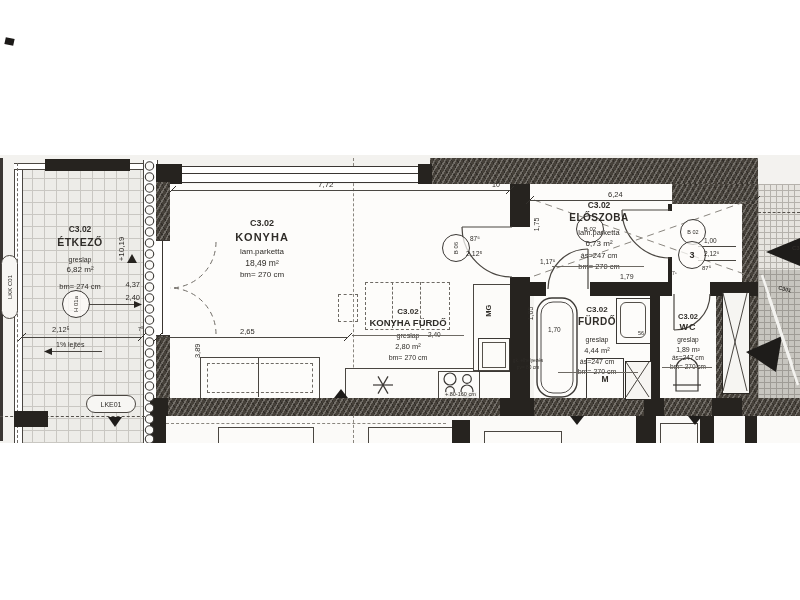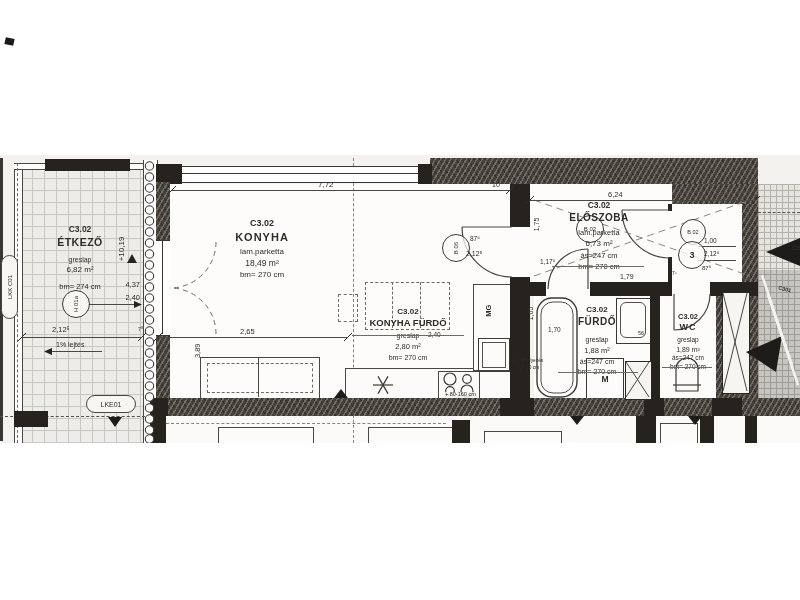--- a/index.html
+++ b/index.html
@@ -340,21 +340,21 @@
       <span class="b" style="font-size:9px;">3</span>
     </div>
     <div class="lbl" style="left:704px;top:83px;font-size:6.5px;">1,00</div>
     <div class="lbl" style="left:704px;top:96px;font-size:6.5px;">2,12⁵</div>
     <div class="lbl" style="left:702px;top:110px;font-size:6px;">87⁵</div>
     <div class="lbl" style="left:672px;top:116px;font-size:5px;">7⁵</div>
 
     <div class="lbl b c" style="left:562px;top:151px;width:70px;font-size:8px;">C3.02</div>
     <div class="lbl b c" style="left:562px;top:162px;width:70px;font-size:10px;letter-spacing:.5px;">FÜRDŐ</div>
     <div class="lbl c" style="left:562px;top:181px;width:70px;font-size:7px;">greslap</div>
-    <div class="lbl c" style="left:562px;top:192px;width:70px;font-size:7.5px;">1,88 m²</div>
+    <div class="lbl c" style="left:562px;top:192px;width:70px;font-size:7.5px;">4,44 m²</div>
     <div class="lbl c" style="left:562px;top:203px;width:70px;font-size:7px;">ás=247 cm</div>
     <div class="lbl c" style="left:562px;top:213px;width:70px;font-size:7px;">bm= 270 cm</div>
     <div class="abs strike" style="left:558px;top:217px;width:80px;"></div>
     <div class="lbl v" style="left:510px;top:155px;width:40px;font-size:7px;text-align:center;">1,05</div>
     <div class="lbl" style="left:548px;top:172px;font-size:6.5px;">1,70</div>
     <div class="lbl" style="left:638px;top:176px;font-size:5.5px;">56</div>
     <div class="lbl c" style="left:508px;top:204px;width:40px;font-size:4.8px;z-index:60;">gk. elhelyezés</div>
     <div class="lbl c" style="left:508px;top:211px;width:40px;font-size:4.8px;z-index:60;">pv= 80 cm</div>
 
     <div class="lbl b c" style="left:660px;top:158px;width:56px;font-size:7.5px;">C3.02</div>

